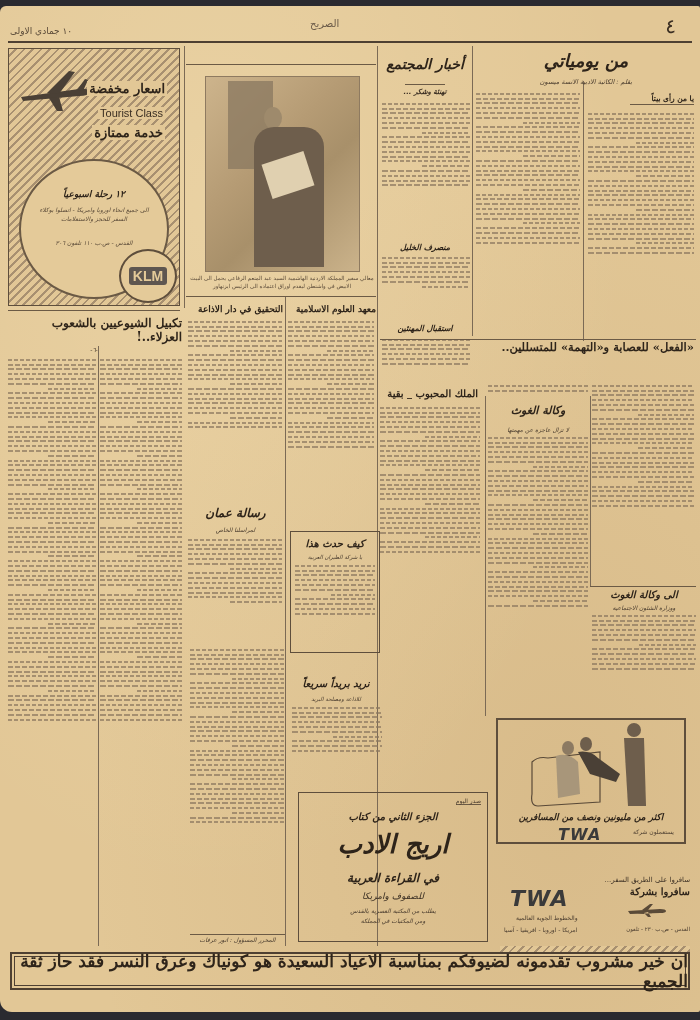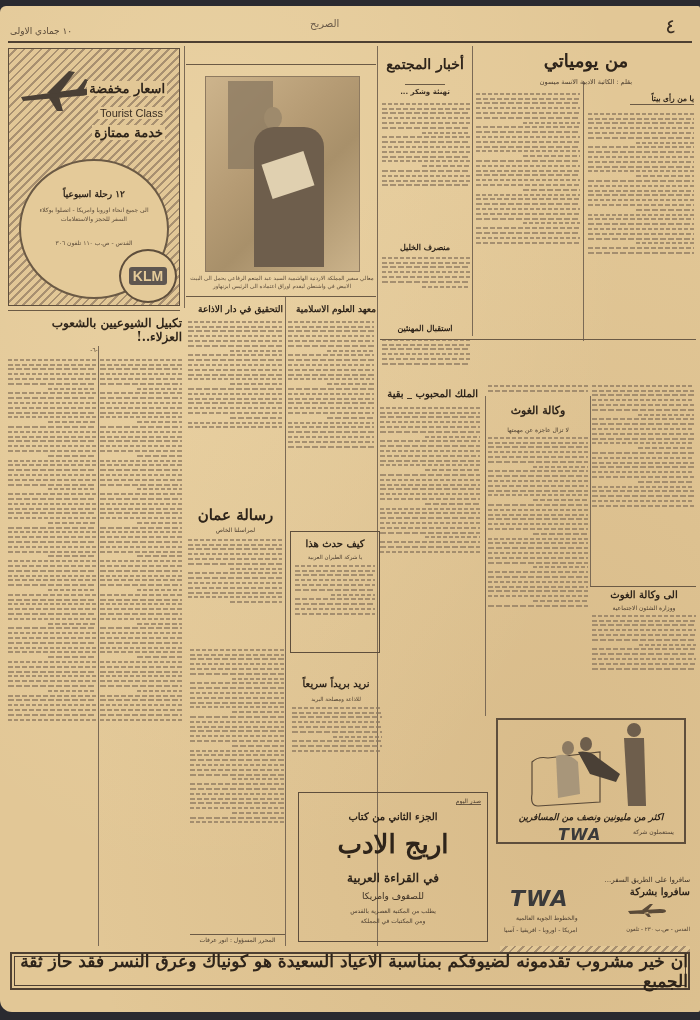--- a/index.html
+++ b/index.html
@@ -45,21 +45,21 @@
   .klm-circle {
     position:absolute; border-radius:50%; background:#e4ca99; border: 2px solid #6b5a45;
   }
   .twa-logo { font-family: "DejaVu Sans", sans-serif; font-weight: bold; font-style: italic; color: #3a3a3a; letter-spacing: 1px; }
   .banner {
     position:absolute; left: 10px; right: 10px; top: 946px; height: 38px;
     border: 2px solid #4e4032; box-shadow: inset 0 0 0 2px #e2c796, inset 0 0 0 3px #4e4032;
     display:flex; align-items:center; justify-content:center;
     font-family: "DejaVu Serif", serif; font-size: 17px; color:#2e241a; direction: rtl; font-weight:bold;
   }
-  .center { text-align:center; }
+  .center { text-align:center;font-style:italic; }
 </style>
 </head>
 <body>
 
 <div class="page">
 
   <div class="mh-page">٤</div>
   <div class="mh-name">الصريح</div>
   <div class="mh-date">١٠ جمادي الاولى</div>
   <div class="masthead-rule"></div>
@@ -214,20 +214,21 @@
       <span class="filler" style="height:2px;margin:2.8px 0 2.8px auto;width:100%;background:repeating-linear-gradient(90deg,#8a765e 0 5px,transparent 5px 7px);opacity:.7"></span>
       <span class="filler" style="height:2px;margin:2.8px 0 2.8px auto;width:100%;background:repeating-linear-gradient(90deg,#8a765e 0 6px,transparent 6px 8px);opacity:.7"></span>
       <span class="filler" style="height:2px;margin:2.8px 0 2.8px auto;width:55%;background:repeating-linear-gradient(90deg,#8a765e 0 4px,transparent 4px 6px);opacity:.7"></span>
       <span class="filler" style="height:2px;margin:2.8px 0 2.8px auto;width:100%;background:repeating-linear-gradient(90deg,#8a765e 0 5px,transparent 5px 7px);opacity:.7"></span>
       <span class="filler" style="height:2px;margin:2.8px 0 2.8px auto;width:100%;background:repeating-linear-gradient(90deg,#8a765e 0 6px,transparent 6px 8px);opacity:.7"></span>
       <span class="filler" style="height:2px;margin:2.8px 0 2.8px auto;width:100%;background:repeating-linear-gradient(90deg,#8a765e 0 4px,transparent 4px 6px);opacity:.7"></span>
       <span class="filler" style="height:2px;margin:2.8px 0 2.8px auto;width:100%;background:repeating-linear-gradient(90deg,#8a765e 0 5px,transparent 5px 7px);opacity:.7"></span>
     </div>
   <div class="hline" style="left:380px; top:333px; width:316px;"></div>
 
+  <div class="abs headline rtl" style="left:478px; top:334px; width:216px; font-size:11.5px;">«الفعل» للعصابة و«التهمة» للمتسللين..</div>
   <div class="abs body-text" style="left:592px; top:376px; width:102px; height:200px;">
       <span class="filler" style="height:2px;margin:2.8px 0 2.8px auto;width:100%;background:repeating-linear-gradient(90deg,#8a765e 0 4px,transparent 4px 6px);opacity:.7"></span>
       <span class="filler" style="height:2px;margin:2.8px 0 2.8px auto;width:100%;background:repeating-linear-gradient(90deg,#8a765e 0 5px,transparent 5px 7px);opacity:.7"></span>
       <span class="filler" style="height:2px;margin:2.8px 0 2.8px auto;width:100%;background:repeating-linear-gradient(90deg,#8a765e 0 6px,transparent 6px 8px);opacity:.7"></span>
       <span class="filler" style="height:2px;margin:2.8px 0 2.8px auto;width:100%;background:repeating-linear-gradient(90deg,#8a765e 0 4px,transparent 4px 6px);opacity:.7"></span>
       <span class="filler" style="height:2px;margin:2.8px 0 2.8px auto;width:100%;background:repeating-linear-gradient(90deg,#8a765e 0 5px,transparent 5px 7px);opacity:.7"></span>
       <span class="filler" style="height:2px;margin:2.8px 0 2.8px auto;width:100%;background:repeating-linear-gradient(90deg,#8a765e 0 6px,transparent 6px 8px);opacity:.7"></span>
       <span class="filler" style="height:2px;margin:2.8px 0 2.8px auto;width:55%;background:repeating-linear-gradient(90deg,#8a765e 0 4px,transparent 4px 6px);opacity:.7"></span>
       <span class="filler" style="height:2px;margin:2.8px 0 2.8px auto;width:100%;background:repeating-linear-gradient(90deg,#8a765e 0 5px,transparent 5px 7px);opacity:.7"></span>
       <span class="filler" style="height:2px;margin:2.8px 0 2.8px auto;width:100%;background:repeating-linear-gradient(90deg,#8a765e 0 6px,transparent 6px 8px);opacity:.7"></span>
@@ -399,21 +400,21 @@
       <span class="filler" style="height:2px;margin:2.8px 0 2.8px auto;width:100%;background:repeating-linear-gradient(90deg,#8a765e 0 4px,transparent 4px 6px);opacity:.7"></span>
       <span class="filler" style="height:2px;margin:2.8px 0 2.8px auto;width:100%;background:repeating-linear-gradient(90deg,#8a765e 0 5px,transparent 5px 7px);opacity:.7"></span>
       <span class="filler" style="height:2px;margin:2.8px 0 2.8px auto;width:100%;background:repeating-linear-gradient(90deg,#8a765e 0 6px,transparent 6px 8px);opacity:.7"></span>
       <span class="filler" style="height:2px;margin:2.8px 0 2.8px auto;width:100%;background:repeating-linear-gradient(90deg,#8a765e 0 4px,transparent 4px 6px);opacity:.7"></span>
       <span class="filler" style="height:2px;margin:2.8px 0 2.8px auto;width:100%;background:repeating-linear-gradient(90deg,#8a765e 0 5px,transparent 5px 7px);opacity:.7"></span>
       <span class="filler" style="height:2px;margin:2.8px 0 2.8px auto;width:55%;background:repeating-linear-gradient(90deg,#8a765e 0 6px,transparent 6px 8px);opacity:.7"></span>
       <span class="filler" style="height:2px;margin:2.8px 0 2.8px auto;width:100%;background:repeating-linear-gradient(90deg,#8a765e 0 4px,transparent 4px 6px);opacity:.7"></span>
       <span class="filler" style="height:2px;margin:2.8px 0 2.8px auto;width:100%;background:repeating-linear-gradient(90deg,#8a765e 0 5px,transparent 5px 7px);opacity:.7"></span>
     </div>
 
-  <div class="abs headline rtl center" style="left:188px; top:500px; width:95px; font-size:15px;">رسالة عمان</div>
+  <div class="abs headline rtl center" style="left:188px; top:500px; width:95px; font-size:12px;">رسالة عمان</div>
   <div class="abs rtl center" style="left:188px; top:520px; width:95px; font-size:6px; color:#4a3c2e;">لمراسلنا الخاص</div>
   <div class="abs body-text" style="left:188px; top:530px; width:94px; height:108px;">
       <span class="filler" style="height:2px;margin:2.8px 0 2.8px auto;width:100%;background:repeating-linear-gradient(90deg,#8a765e 0 4px,transparent 4px 6px);opacity:.7"></span>
       <span class="filler" style="height:2px;margin:2.8px 0 2.8px auto;width:100%;background:repeating-linear-gradient(90deg,#8a765e 0 5px,transparent 5px 7px);opacity:.7"></span>
       <span class="filler" style="height:2px;margin:2.8px 0 2.8px auto;width:100%;background:repeating-linear-gradient(90deg,#8a765e 0 6px,transparent 6px 8px);opacity:.7"></span>
       <span class="filler" style="height:2px;margin:2.8px 0 2.8px auto;width:100%;background:repeating-linear-gradient(90deg,#8a765e 0 4px,transparent 4px 6px);opacity:.7"></span>
       <span class="filler" style="height:2px;margin:2.8px 0 2.8px auto;width:100%;background:repeating-linear-gradient(90deg,#8a765e 0 5px,transparent 5px 7px);opacity:.7"></span>
       <span class="filler" style="height:2px;margin:2.8px 0 2.8px auto;width:100%;background:repeating-linear-gradient(90deg,#8a765e 0 6px,transparent 6px 8px);opacity:.7"></span>
       <span class="filler" style="height:2px;margin:2.8px 0 2.8px auto;width:55%;background:repeating-linear-gradient(90deg,#8a765e 0 4px,transparent 4px 6px);opacity:.7"></span>
       <span class="filler" style="height:2px;margin:2.8px 0 2.8px auto;width:100%;background:repeating-linear-gradient(90deg,#8a765e 0 5px,transparent 5px 7px);opacity:.7"></span>

